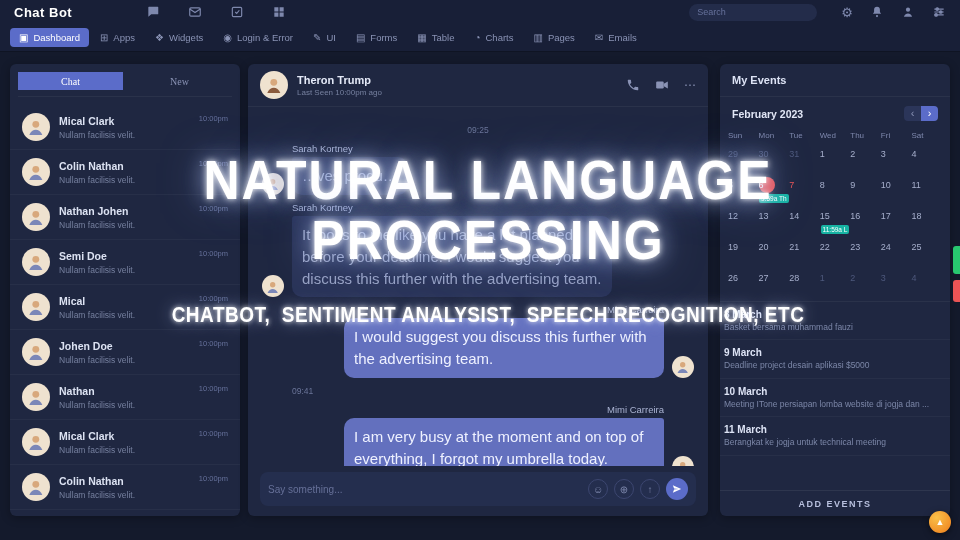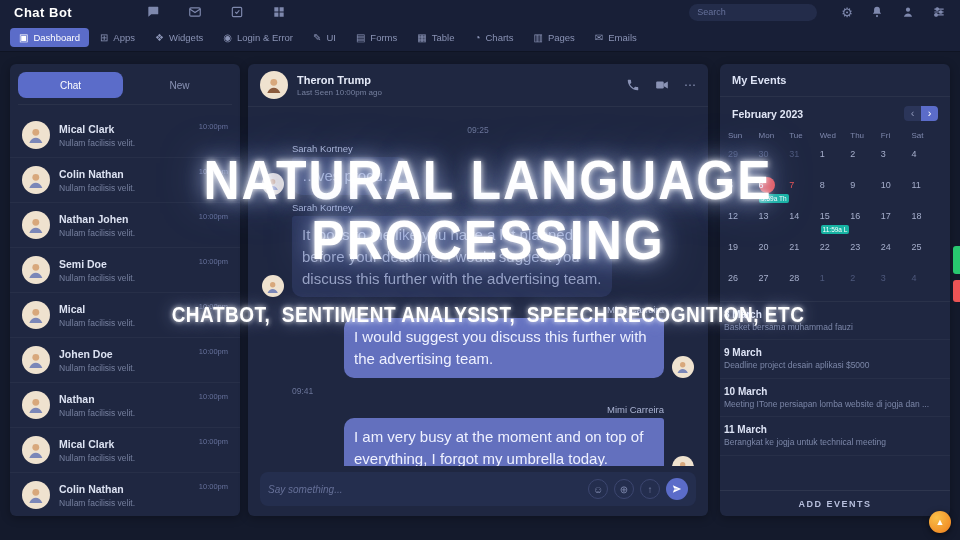--- a/index.html
+++ b/index.html
@@ -47,22 +47,22 @@
   .panel {
     position:absolute; top:64px; height:452px;
     background:#1f2741; border-radius:6px; box-shadow:0 2px 10px rgba(0,0,0,.3);
   }
   #chat-list-panel { left:10px; width:230px; overflow:hidden; }
   #conversation-panel { left:248px; width:460px; display:flex; flex-direction:column; }
   #events-panel { left:720px; width:230px; display:flex; flex-direction:column; overflow:hidden; }
   
   .side-tabs { display:flex; margin:8px; gap:4px; border-bottom:1px solid rgba(255,255,255,.05); padding-bottom:6px; }
   .side-tab {
-    flex:1; height:26px; border:none; background:transparent; color:#8a93b5;
-    font-size:10px; border-radius:8px; cursor:pointer; font-family:Liberation Sans, sans-serif;
+    flex:1; height:18px; border:none; background:transparent; color:#8a93b5;
+    font-size:10px; border-radius:0; cursor:pointer; font-family:Liberation Serif, serif;
   }
   .side-tab.active { background:#5b6cc9; color:#fff; }
   .contact-row {
     display:flex; gap:9px; padding:8px 12px; position:relative;
     border-bottom:1px solid rgba(255,255,255,.04); cursor:pointer; align-items:center;
   }
   .contact-name { font-size:10.5px; font-weight:bold; color:#dce2f2; }
   .contact-preview { font-size:8.5px; color:#76809f; margin-top:3px; }
   .contact-time { position:absolute; right:12px; top:9px; font-size:7.5px; color:#66719b; }
   
@@ -98,21 +98,21 @@
     background:transparent !important; color:#6a7498; font-size:8.5px; padding:0; max-width:none;
   }
   .msg.divider .row { justify-content:center;align-items:center; }
   .msg.time-left .row { margin-left:30px; }
   .composer {
     margin:6px 12px 10px; background:#242e4e; border-radius:8px;
     display:flex; align-items:center; gap:6px; padding:6px 8px;
   }
   .composer input {
     flex:1; background:transparent; border:none; outline:none;
-    color:#c6cde6; font-size:10px; font-family:inherit;font-style:italic;
+    color:#c6cde6; font-size:10px; font-family:inherit;
   }
   .composer input::placeholder { color:#667098; }
   .ghost-btn {
     width:20px; height:20px; border-radius:50%; border:1px solid #3c4670;
     background:transparent; color:#7e88ad; font-size:10px; line-height:17px;
     text-align:center; padding:0; cursor:pointer;
   }
   .send-btn {
     width:22px; height:22px; border-radius:50%; background:#5b6cc9; border:none;
     display:flex; align-items:center; justify-content:center; cursor:pointer;

